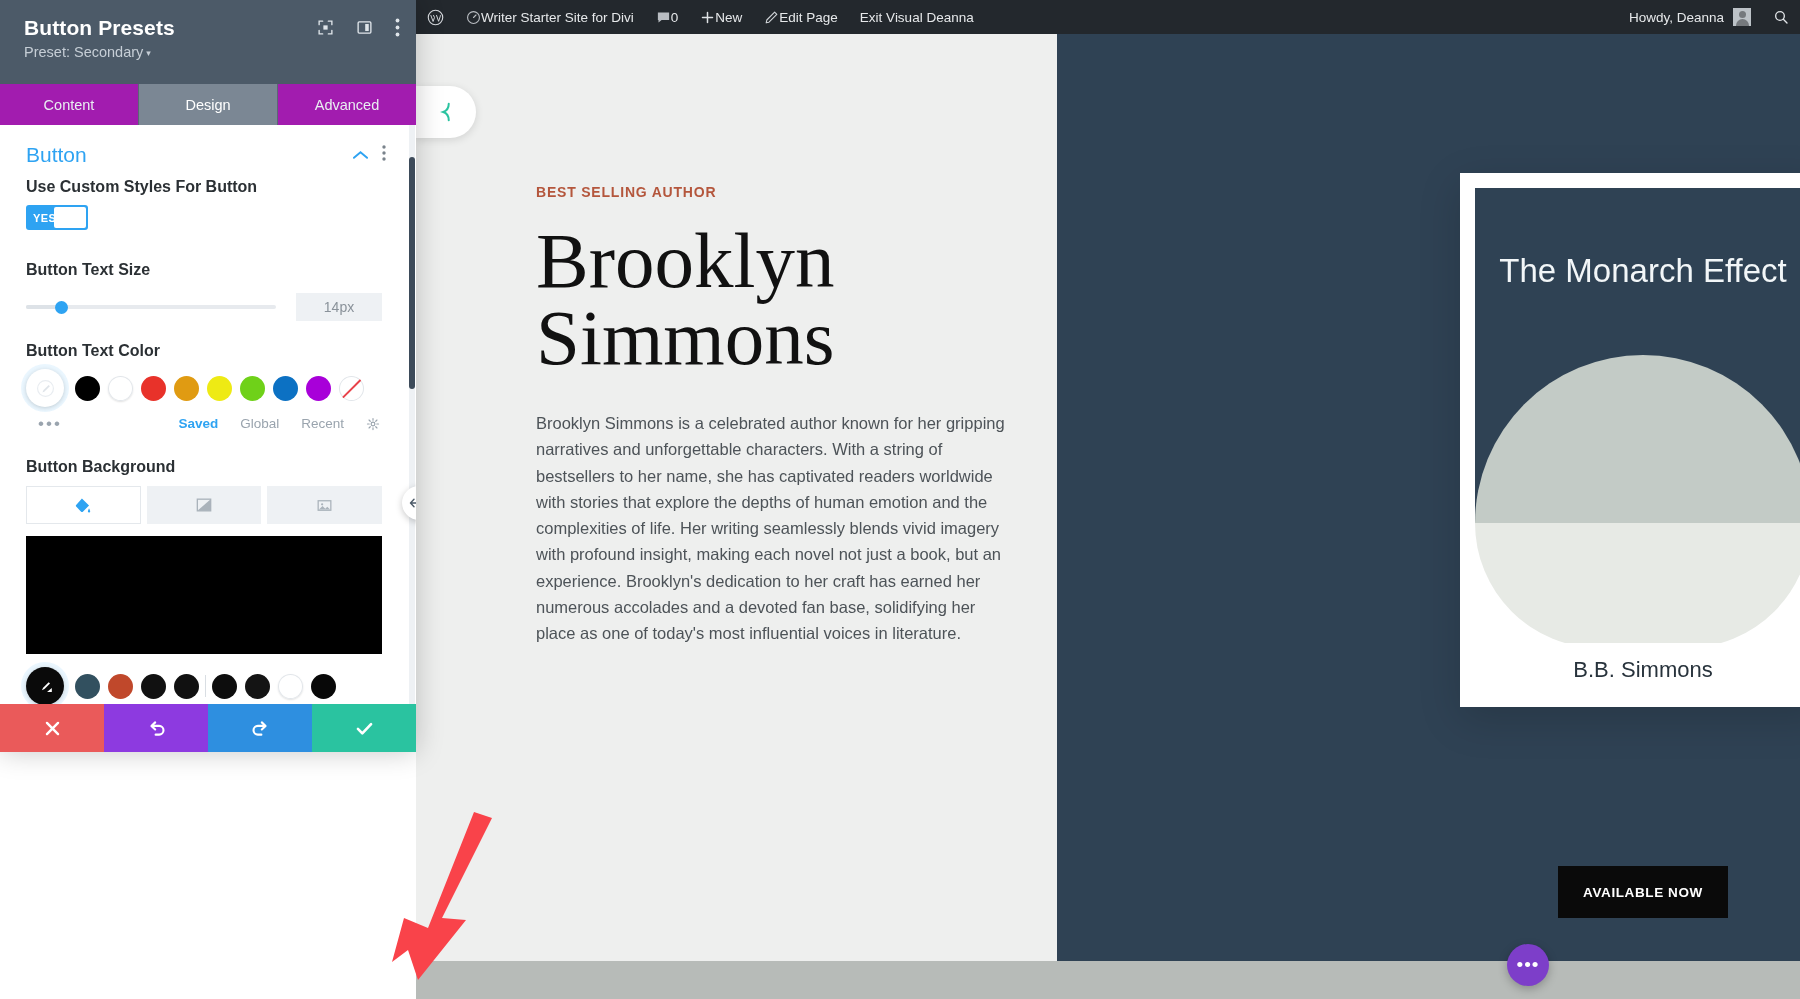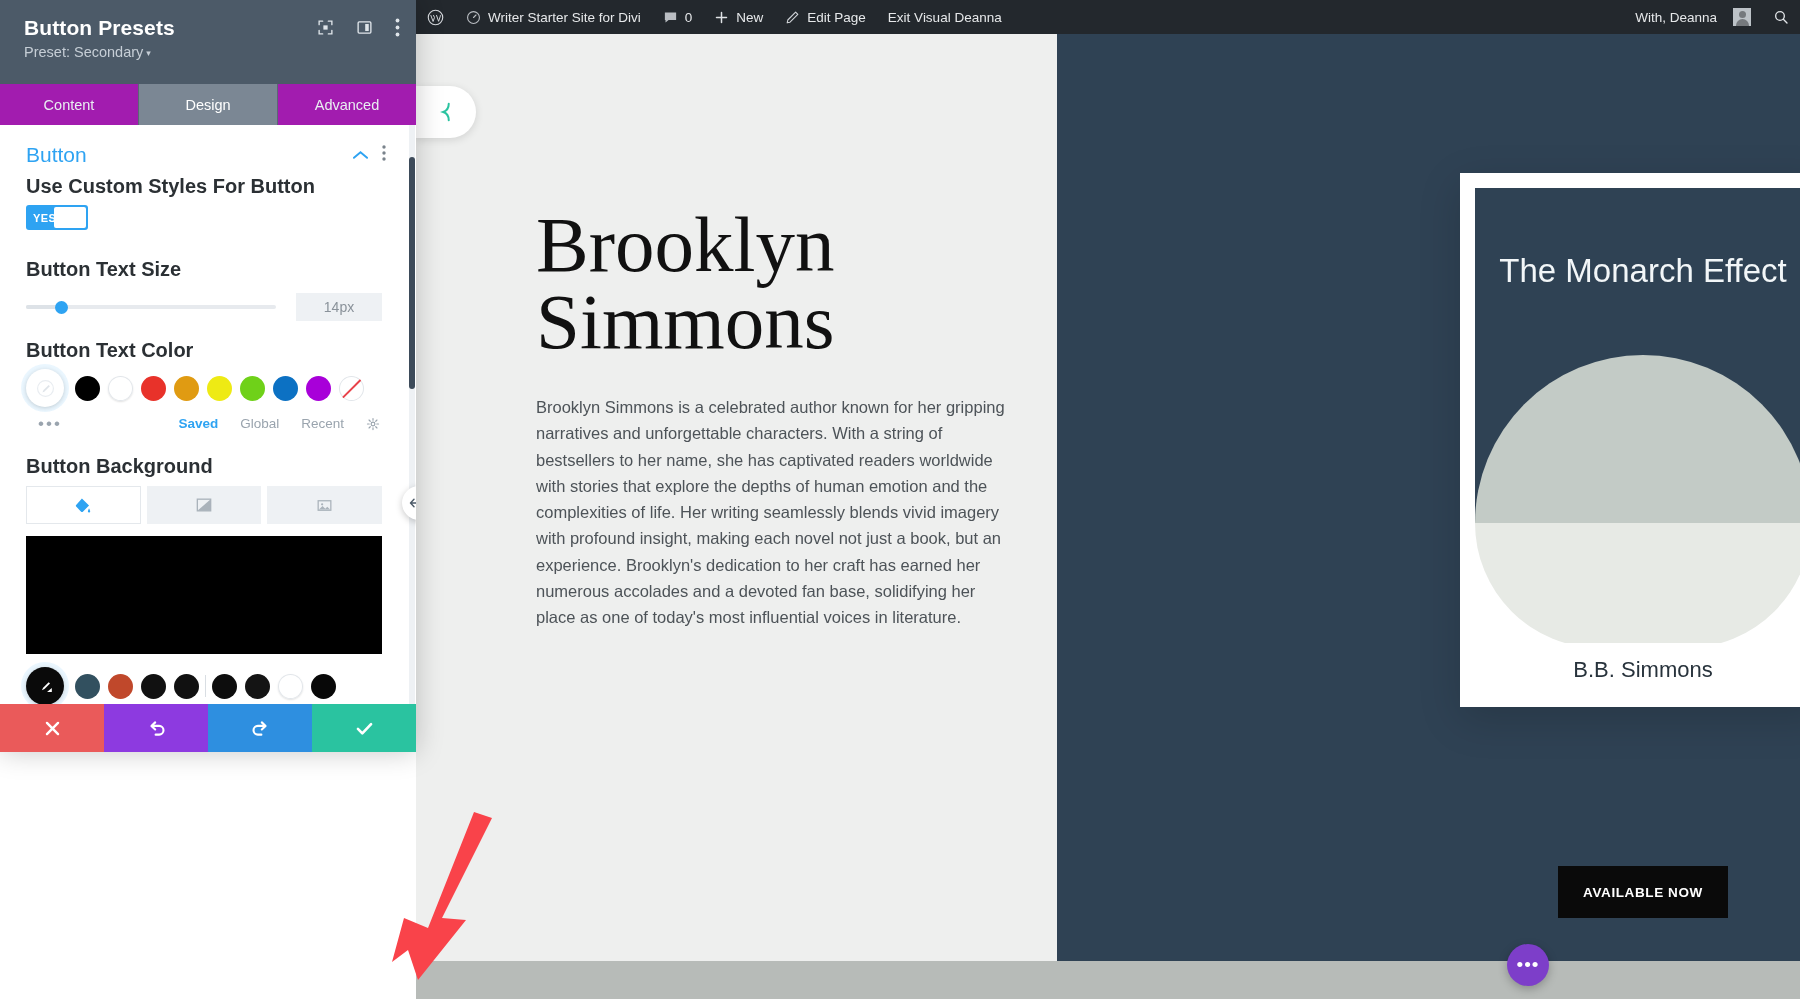--- a/index.html
+++ b/index.html
@@ -68,21 +68,21 @@
 
   .group-head {
     display: flex; align-items: center; justify-content: space-between;
     padding: 18px 22px 10px 26px;
   }
   .group-title { color: #2ea3f2; font-size: 21px; font-weight: 500; }
   .group-tools { display:flex; align-items:center; gap:14px; color:#2ea3f2; }
 
   .field { padding: 0 26px; margin-bottom: 4px; }
   .field-label {
-    font-size: 20px; color: #2b3034; font-weight: bold; line-height: 19px;
+    font-size: 16px; color: #2b3034; font-weight: bold; line-height: 19px;
     margin-bottom: 9px;
   }
 
   .yes-toggle {
     width: 62px; height: 25px; background: #2ea3f2; border-radius: 3px;
     display: flex; align-items: center; cursor: pointer; position: relative;
   }
   .yes-toggle .yl {
     color: #fff; font-size: 11px; font-weight: bold; letter-spacing: .4px;
     padding-left: 7px;
@@ -173,21 +173,21 @@
     display:flex; align-items:center; justify-content:center; z-index: 70; cursor: ew-resize;
     color:#4c5a68;
   }
 
   
   #adminbar {
     position:absolute; left: 416px; top:0; width: 1384px; height: 34px;
     background:#23282d; display:flex; align-items:center; z-index: 20;
     color:#e6e8ea; font-size: 13.5px;
   }
-  .ab-item { display:flex; align-items:center; gap:7px; padding: 0 11px; height:34px; cursor:pointer; }
+  .ab-item { display:flex; align-items:center; padding: 0 11px; height:34px; cursor:pointer; }
   .ab-item .lbl { white-space:nowrap; }
   .ab-right { margin-left:auto; display:flex; align-items:center; }
   .avatar-box {
     width: 18px; height: 18px; background:#bcc2c7; margin-left: 9px;
     display:flex; align-items:flex-end; justify-content:center; overflow:hidden;
   }
   .avatar-box .head { width:7px; height:7px; border-radius:50%; background:#75797d; position:relative; top:-8px;}
   .avatar-box .body { width:13px; height:7px; border-radius:7px 7px 0 0; background:#75797d; position:absolute; margin-top:10px;}
 
   
@@ -274,20 +274,21 @@
     <div class="hero-right"></div>
     <div class="bottom-strip"></div>
 
     <div class="divi-logo-btn">
       <svg width="22" height="22" viewBox="0 0 24 24">
         <path d="M15 3c0 6-3 8-6 9 3 1 6 3 6 9" stroke="#2ac3a0" stroke-width="2.2" fill="none" stroke-linecap="round"></path>
       </svg>
     </div>
 
     <div class="hero-left-content">
+      <div class="eyebrow">BEST SELLING AUTHOR</div>
       <div class="hero-h1">Brooklyn Simmons</div>
       <div class="hero-p">Brooklyn Simmons is a celebrated author known for her gripping narratives and unforgettable characters. With a string of bestsellers to her name, she has captivated readers worldwide with stories that explore the depths of human emotion and the complexities of life. Her writing seamlessly blends vivid imagery with profound insight, making each novel not just a book, but an experience. Brooklyn's dedication to her craft has earned her numerous accolades and a devoted fan base, solidifying her place as one of today's most influential voices in literature.</div>
     </div>
 
     <div class="book">
       <div class="book-top">
         <div class="petal l"></div>
         <div class="petal r"></div>
         <div class="book-title">The Monarch Effect</div>
       </div>
@@ -335,21 +336,21 @@
       <svg width="15" height="15" viewBox="0 0 24 24">
         <path d="M17 3.5l3.5 3.5L8 19.5 3.5 20.5 4.5 16z" fill="none" stroke="#cfd3d7" stroke-width="1.8" stroke-linejoin="round"></path>
       </svg>
       <span class="lbl">Edit Page</span>
     </div>
     <div class="ab-item">
       <span class="lbl">Exit Visual Deanna</span>
     </div>
     <div class="ab-right">
       <div class="ab-item">
-        <span class="lbl">With, Deanna</span>
+        <span class="lbl">Howdy, Deanna</span>
         <span class="avatar-box">
           <span class="head"></span>
             <span class="body"></span>
         </span>
       </div>
       <div class="ab-item">
         <svg width="16" height="16" viewBox="0 0 24 24">
           <circle cx="10.5" cy="10.5" r="6.5" fill="none" stroke="#e2e5e8" stroke-width="2"></circle>
           <path d="M15.5 15.5L21 21" stroke="#e2e5e8" stroke-width="2" stroke-linecap="round"></path>
         </svg>

